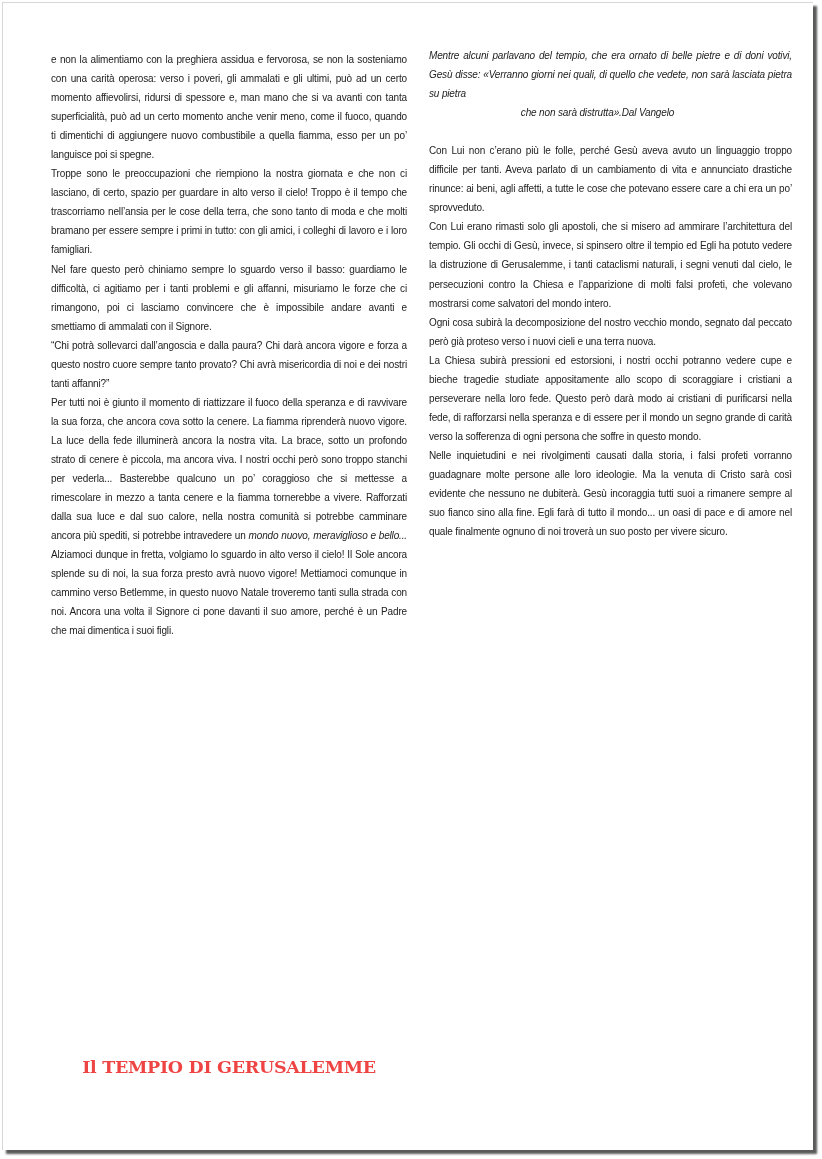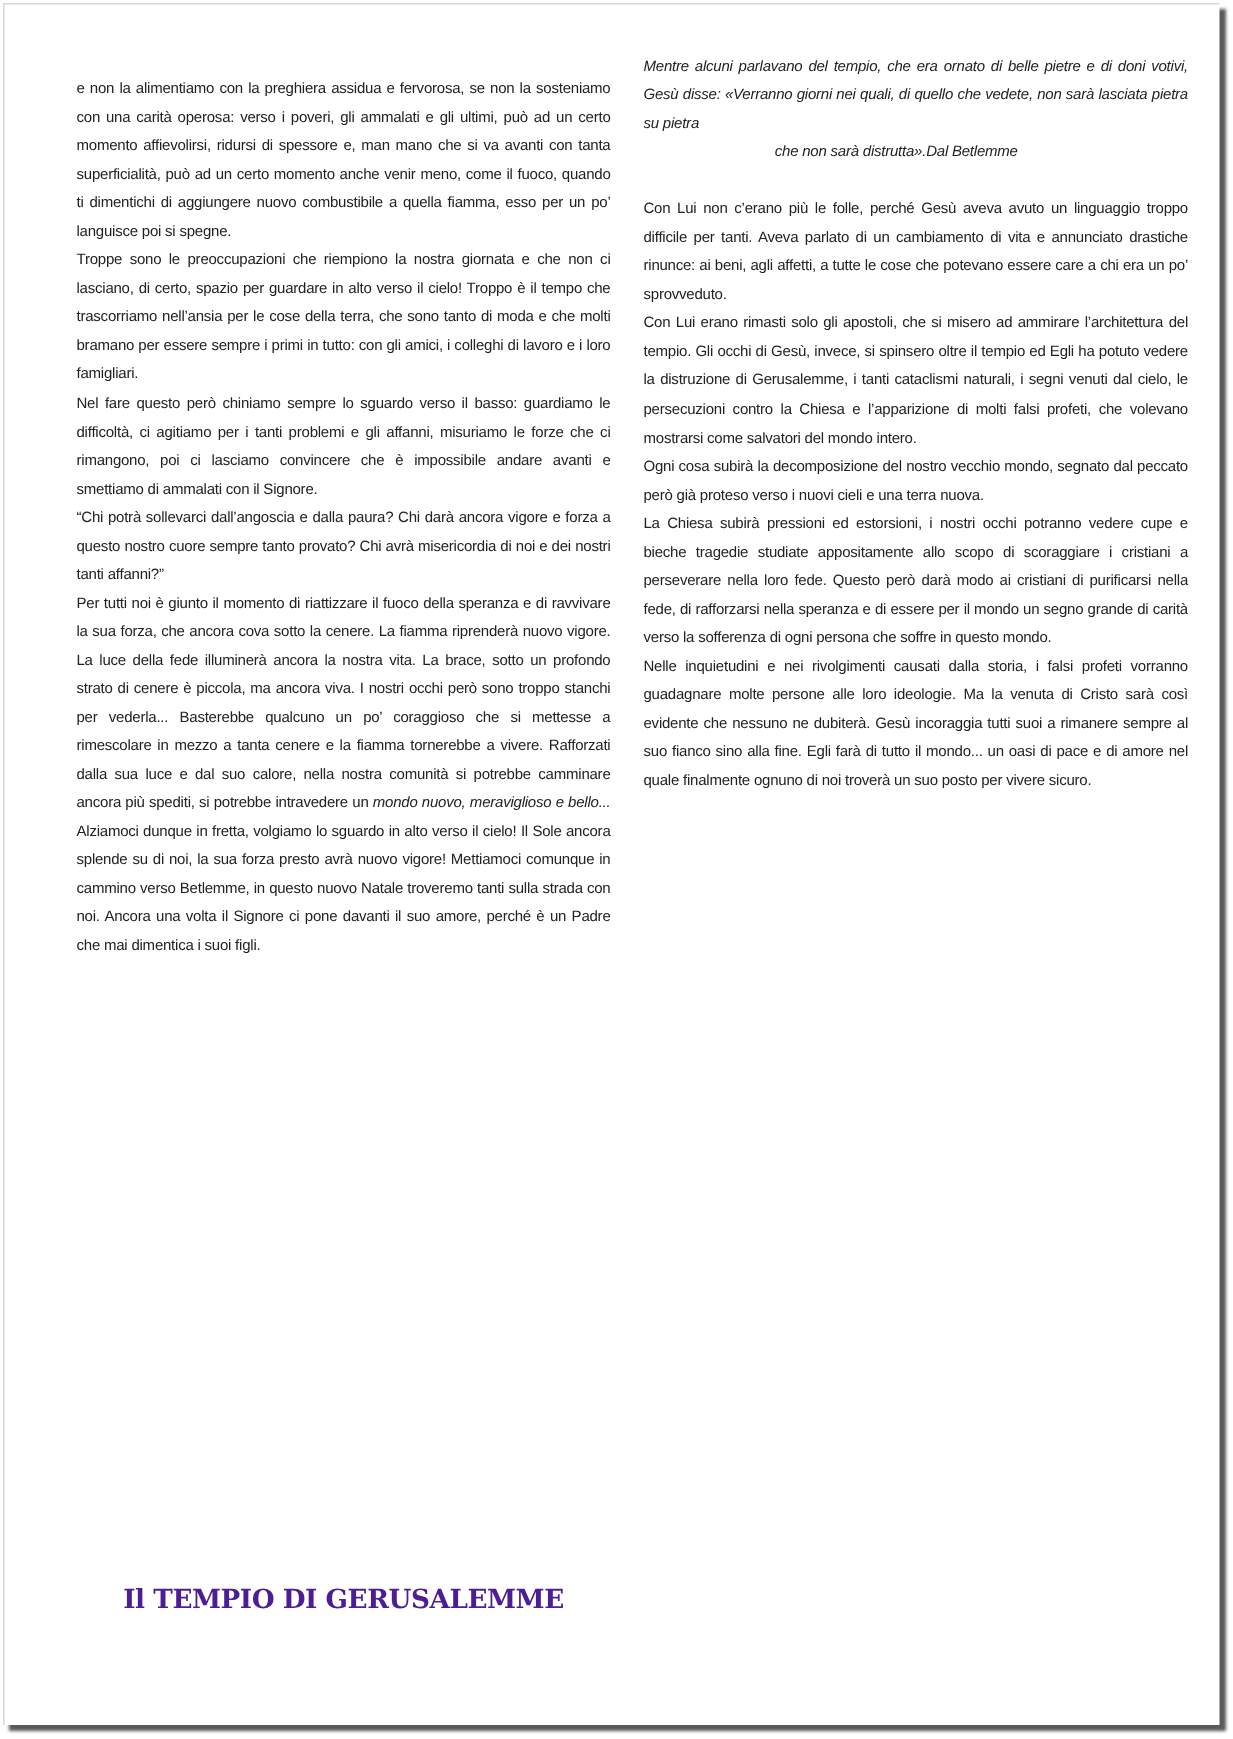--- a/index.html
+++ b/index.html
@@ -30,21 +30,21 @@
       text-align: justify;
       letter-spacing: -0.15px;
     }
     .col-left {
       left: 48px;
       top: 47px;
       width: 356px;
     }
     .col-right {
       left: 426px;
-      top: 32px;
+      top: 43px;
       width: 363px;
     }
     .col p {
       margin: 0;
       text-align: justify;
     }
     .quote {
       font-style: italic;
     }
     .quote-line-end {
@@ -56,21 +56,21 @@
     }
     .title {
       position: absolute;
       left: 48px;
       top: 1054px;
       width: 356px;
       text-align: center;
       font-family: "DejaVu Serif", "Liberation Serif", serif;
       font-weight: bold;
       font-size: 17.5px;
-      color: #4c1d95;
+      color: #ef4444;
       letter-spacing: -0.3px;
     }
     em { font-style: italic; }
   </style>
 </head>
 <body>
 
 <div class="page">
 
   <div class="col col-left">
@@ -81,21 +81,21 @@
     <p><span>Per tutti noi è giunto il momento di riattizzare il fuoco della speranza e di ravvivare la sua forza, che ancora cova sotto la cenere. La fiamma riprenderà nuovo vigore. La luce della fede illuminerà ancora la nostra vita.  La brace, sotto un profondo strato di cenere è piccola, ma ancora viva. I nostri occhi però sono troppo stanchi per vederla...  Basterebbe qualcuno un po’ coraggioso che si mettesse a rimescolare in mezzo a tanta cenere e la fiamma tornerebbe a vivere. Rafforzati dalla sua luce e dal suo calore, nella nostra comunità si potrebbe camminare ancora più spediti, si potrebbe intravedere un </span><em>mondo nuovo, meraviglioso e bello...</em><span>  Alziamoci dunque in fretta, volgiamo lo sguardo in alto verso il cielo! Il Sole ancora splende su di noi, la sua forza presto avrà nuovo vigore! Mettiamoci comunque in cammino verso Betlemme, in questo nuovo Natale troveremo tanti sulla strada con noi. Ancora  una volta il Signore ci pone davanti il suo amore, perché è un Padre che mai dimentica i suoi figli.</span></p>
   </div>
 
   <div class="title">Il TEMPIO DI GERUSALEMME</div>
 
   <div class="col col-right">
     <div class="quote">
       <p>Mentre alcuni parlavano del tempio, che era ornato di belle pietre e di doni votivi, Gesù disse: «Verranno giorni nei quali, di quello che vedete, non sarà lasciata pietra su pietra</p>
       <div class="quote-line-end">
         <span>che non sarà distrutta».</span>
-        <span style="padding-right:26px;">Dal Betlemme</span>
+        <span style="padding-right:26px;">Dal Vangelo</span>
       </div>
     </div>
     <div class="spacer"></div>
     <p>Con Lui non c’erano  più le folle, perché Gesù aveva avuto un linguaggio troppo difficile per tanti.  Aveva  parlato di un cambiamento di vita e annunciato  drastiche rinunce: ai beni, agli affetti, a tutte le cose che potevano essere care a chi era un po’ sprovveduto.</p>
     <p>Con Lui erano rimasti  solo gli apostoli, che si misero ad ammirare  l’architettura del tempio. Gli occhi di Gesù, invece, si spinsero oltre il tempio ed Egli ha potuto vedere la distruzione di Gerusalemme, i tanti cataclismi naturali, i segni venuti dal cielo, le persecuzioni contro la Chiesa e l’apparizione di molti falsi profeti, che volevano mostrarsi come salvatori del mondo intero.</p>
     <p>Ogni cosa subirà la decomposizione del nostro vecchio mondo, segnato dal peccato però già proteso verso  i nuovi cieli e  una terra nuova.</p>
     <p>La Chiesa subirà pressioni ed estorsioni, i nostri occhi potranno vedere cupe e bieche tragedie studiate appositamente allo scopo di scoraggiare i cristiani a perseverare nella loro fede. Questo  però darà modo ai cristiani di purificarsi nella fede, di rafforzarsi nella speranza e di essere per il mondo un segno grande di carità verso la sofferenza di ogni persona che soffre in questo mondo.</p>
     <p>Nelle inquietudini e nei rivolgimenti causati dalla storia, i falsi profeti vorranno guadagnare molte persone  alle loro ideologie. Ma la venuta di Cristo sarà così evidente che nessuno ne dubiterà. Gesù incoraggia tutti suoi a rimanere sempre al suo fianco sino alla fine. Egli farà di tutto il mondo... un oasi di pace e di amore nel quale finalmente ognuno di noi troverà un suo posto per vivere sicuro.</p>
   </div>
 

